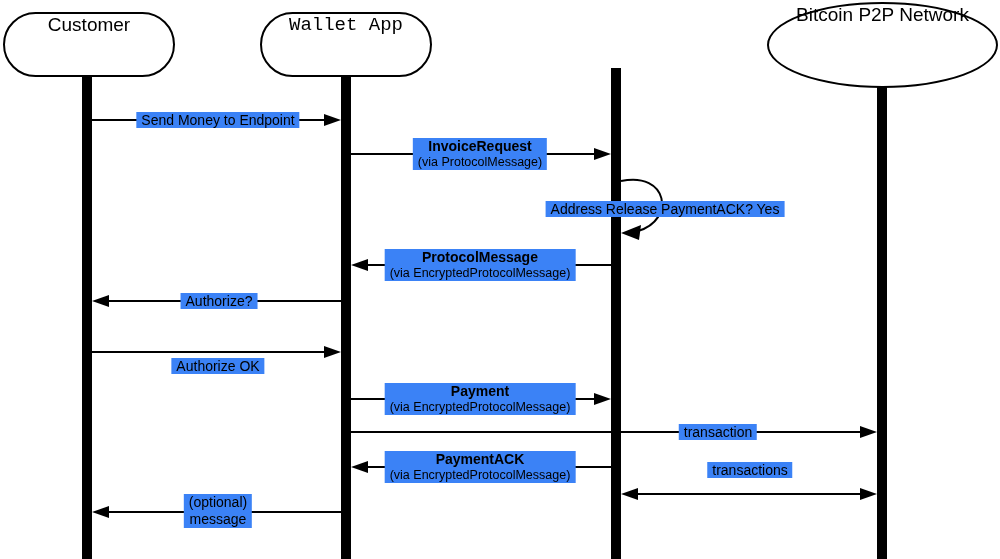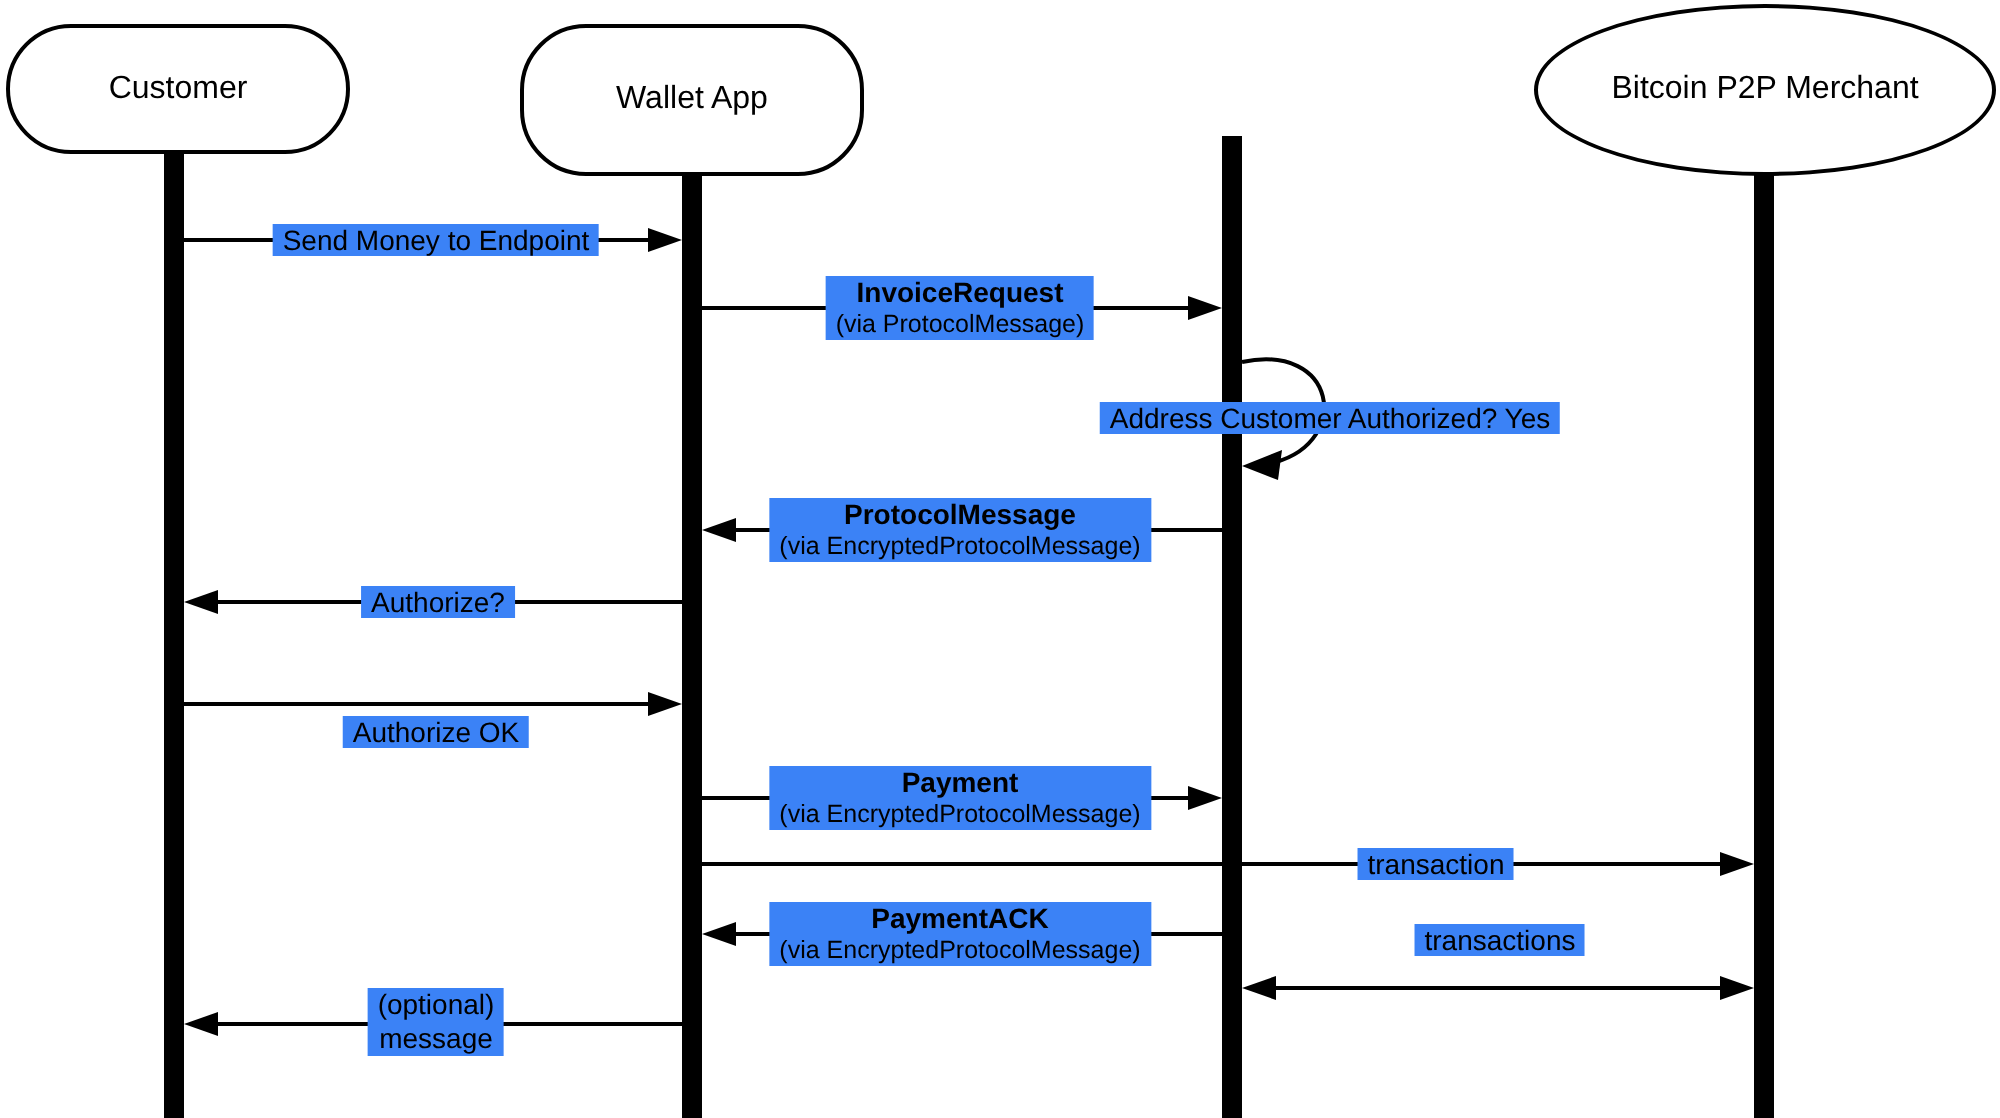--- a/index.html
+++ b/index.html
@@ -12,23 +12,23 @@
     color: #000;
     overflow: hidden;
   }
   .wires { position: absolute; left: 0; top: 0; }
   .actor {
     position: absolute;
     box-sizing: border-box;
     background: #fff;
     border: 2px solid #000;
     display: flex;
-    align-items: center;
+    align-items: flex-start;
     justify-content: center;
-    font-size: 16px;
+    font-size: 19px;
     text-align: center;
     z-index: 2;
   }
   .stadium { border-radius: 33px; }
   .ellipse { border-radius: 50%; }
   .lbl {
     position: absolute;
     transform: translate(-50%, -50%);
     background: #3b82f6;
     padding: 0 5px;
@@ -89,35 +89,35 @@
       <polygon points="877,494 860,488 860,500" stroke="none"></polygon>
 
       <line x1="341" y1="512" x2="107" y2="512"></line>
       <polygon points="92,512 109,506 109,518" stroke="none"></polygon>
     </g>
   </svg>
 
   <div class="actor stadium" style="left:3px; top:12px; width:172px; height:65px;">
     <span>Customer</span>
   </div>
-  <div class="actor stadium" style="left:260px; top:12px; width:172px; height:76px;">
+  <div class="actor stadium" style="left:260px; top:12px; width:172px; height:65px;font-family:Liberation Mono, monospace;">
     <span>Wallet App</span>
   </div>
   <div class="actor ellipse" style="left:767px; top:2px; width:231px; height:86px;">
-    <span>Bitcoin P2P Merchant</span>
+    <span>Bitcoin P2P Network</span>
   </div>
 
   <div class="lbl" style="left:218px; top:120px;">Send Money to Endpoint</div>
 
   <div class="lbl" style="left:480px; top:154px;">
     <div class="title">InvoiceRequest</div>
     <div class="via">(via ProtocolMessage)</div>
   </div>
 
-  <div class="lbl" style="left:665px; top:209px;">Address Customer Authorized? Yes</div>
+  <div class="lbl" style="left:665px; top:209px;">Address Release PaymentACK? Yes</div>
 
   <div class="lbl" style="left:480px; top:265px;">
     <div class="title">ProtocolMessage</div>
     <div class="via">(via EncryptedProtocolMessage)</div>
   </div>
 
   <div class="lbl" style="left:219px; top:301px;">Authorize?</div>
 
   <div class="lbl" style="left:218px; top:352px;margin-top:14px;">Authorize OK</div>
 

